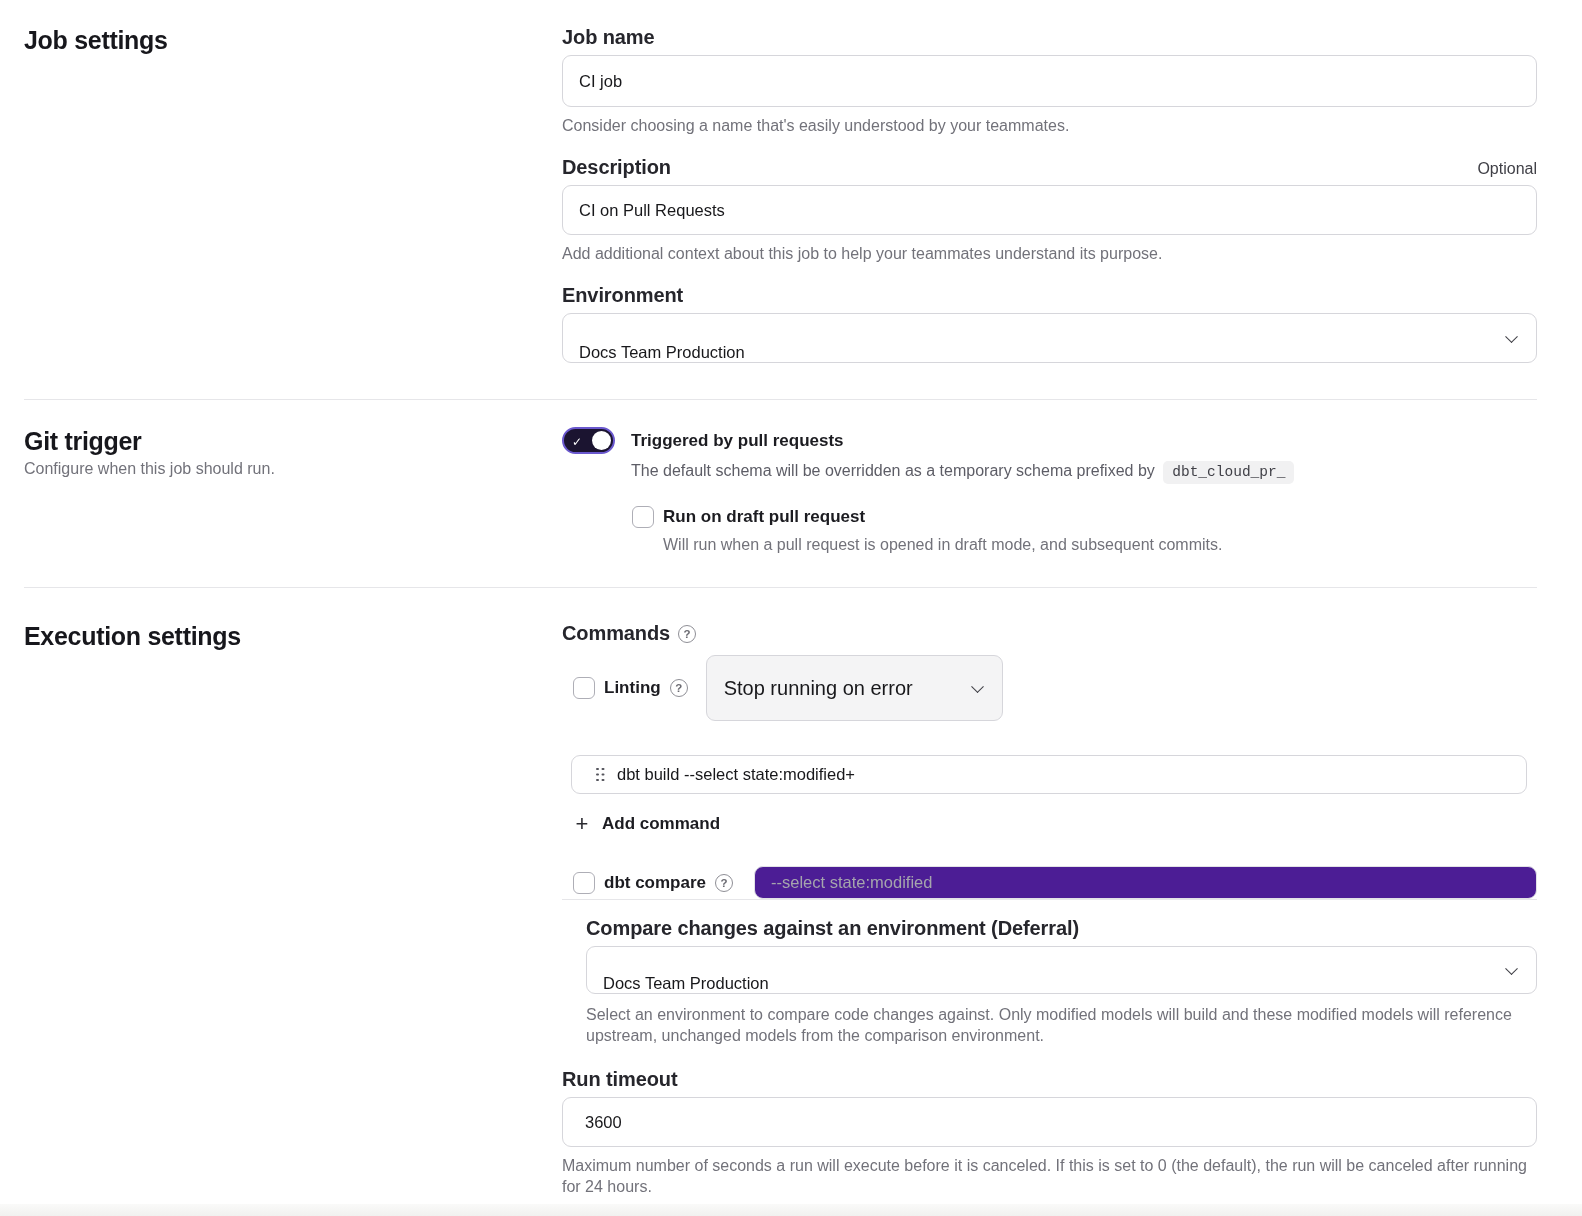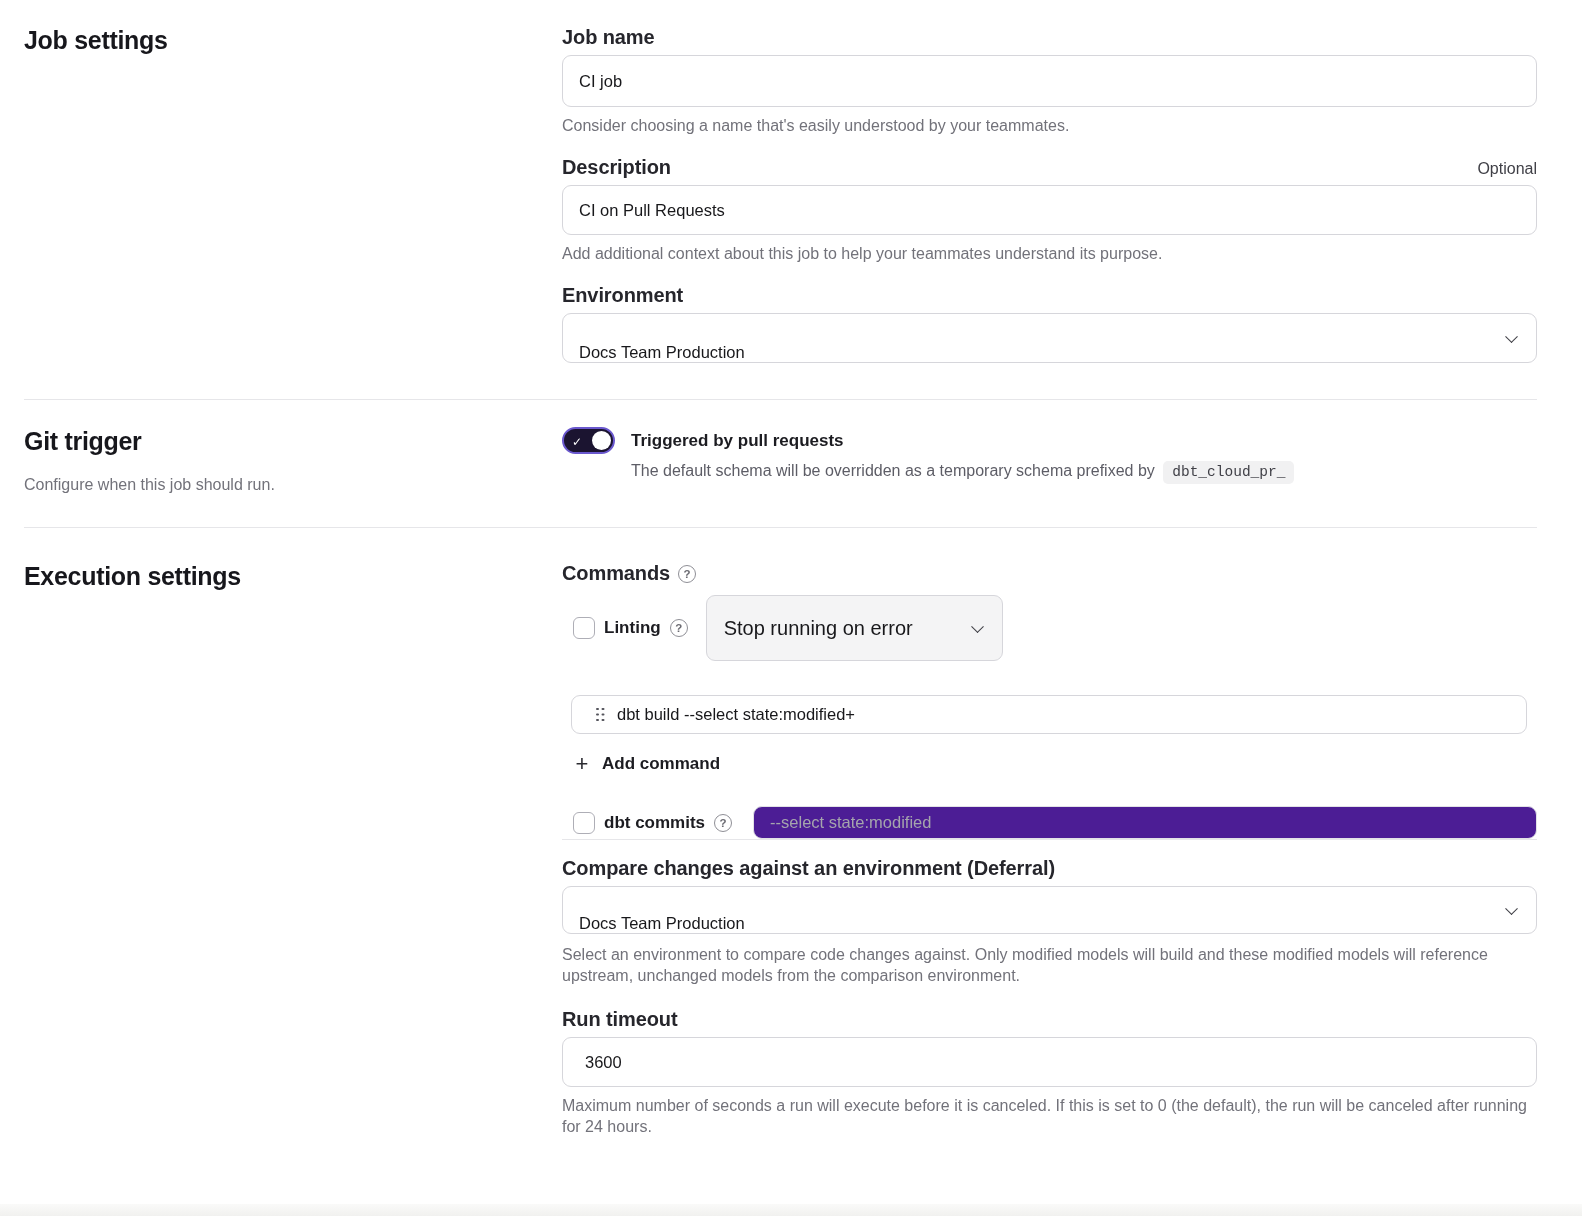--- a/index.html
+++ b/index.html
@@ -2,21 +2,21 @@
 <html><head>
 <meta charset="utf-8">
 <style>
   * { margin:0; padding:0; box-sizing:border-box; }
   html,body { background:#ffffff; }
   body { font-family:"Liberation Sans","DejaVu Sans",sans-serif; color:#1e1e23; }
   .page { position:relative; width:1582px; height:1216px; background:#fff; overflow:hidden; }
 
   .section { display:grid; grid-template-columns:538px 1fr; padding-left:24px; padding-right:45px; }
   .sec-heading { font-size:25px; font-weight:700; color:#17171c; letter-spacing:-0.3px; }
-  .sec-sub { margin-top:20px; font-size:16px; color:#72727a; }
+  .sec-sub { margin-top:4px; font-size:16px; color:#72727a; }
 
   .divider { height:1px; background:#e6e6e9; margin:0 45px 0 24px; }
   .divider.right-only { margin:0; }
 
   .field-label { font-size:20px; font-weight:700; color:#26262c; letter-spacing:-0.1px; }
   .label-row { display:flex; justify-content:space-between; align-items:baseline; }
   .optional { font-size:16px; font-weight:400; color:#3f3f46; }
 
   .text-input { display:block; width:100%; height:52px; border:1px solid #d6d6db; border-radius:9px;
     background:#fff; padding:0 16px; font-size:16.5px; color:#18181b;
@@ -86,21 +86,21 @@
     border-radius:9px; padding:0 16px; font-size:16.5px; color:#a5a5ad;
     font-family:"Liberation Sans","DejaVu Sans",sans-serif; outline:none; }
   .disabled-input::placeholder { color:#a5a5ad; }
 
   .footer-strip { position:absolute; left:0; right:0; bottom:0; height:12px;
     background:linear-gradient(#fafaf9,#f1f1ef); }
 
   
   .pt26 { padding-top:26px; } .pt27 { padding-top:27px; } .pt34 { padding-top:34px; }
   .pb36 { padding-bottom:36px; } .pb33 { padding-bottom:33px; }
-  .mt6 { margin-top:6px; } .mt10 { margin-top:10px; } .mt17 { margin-top:17px; }
+  .mt6 { margin-top:6px; } .mt10 { margin-top:10px; } .mt17 { margin-top:17px;margin-left:24px; }
   .mt20 { margin-top:20px; } .mt22 { margin-top:22px; } .mt27 { margin-top:27px; }
   .h50 { height:50px;padding-left:22px; } .h48 { height:48px; }
 </style>
 </head>
 <body>
 
 <div class="page">
 
   <div class="section pt26 pb36">
     <div>
@@ -148,20 +148,27 @@
           <span class="toggle-check"></span>
           <span class="knob"></span>
         </div>
         <div class="gt-toggle-label">Triggered by pull requests</div>
       </div>
       <div class="gt-helper">
         <span>The default schema will be overridden as a temporary schema prefixed by</span>
         <span class="code-badge">dbt_cloud_pr_</span>
       </div>
 
+      <div class="draft-block">
+        <div class="check-row">
+          <span class="checkbox" role="checkbox" aria-checked="false"></span>
+          <span class="check-label">Run on draft pull request</span>
+        </div>
+        <div class="draft-helper">Will run when a pull request is opened in draft mode, and subsequent commits.</div>
+      </div>
 
     </div>
   </div>
 
   <div class="divider"></div>
 
   <div class="section pt34">
     <div>
       <h1 class="sec-heading">Execution settings</h1>
     </div>
@@ -187,21 +194,21 @@
         <input class="command-input" type="text" value="dbt build --select state:modified+" style="">
       </div>
 
       <div class="add-command">
         <span class="plus-icon"></span>
         <span class="add-command-label">Add command</span>
       </div>
 
       <div class="compare-row">
         <span class="checkbox" role="checkbox" aria-checked="false"></span>
-        <span class="check-label">dbt commits</span>
+        <span class="check-label">dbt compare</span>
         <span class="help-icon"></span>
         <input class="disabled-input" type="text" disabled="" placeholder="--select state:modified" style="">
       </div>
 
       <div class="divider right-only mt27"></div>
 
       <div class="mt17">
         <div class="field-label">Compare changes against an environment (Deferral)</div>
         <div class="select h48 mt6">
           <span>Docs Team Production</span>

